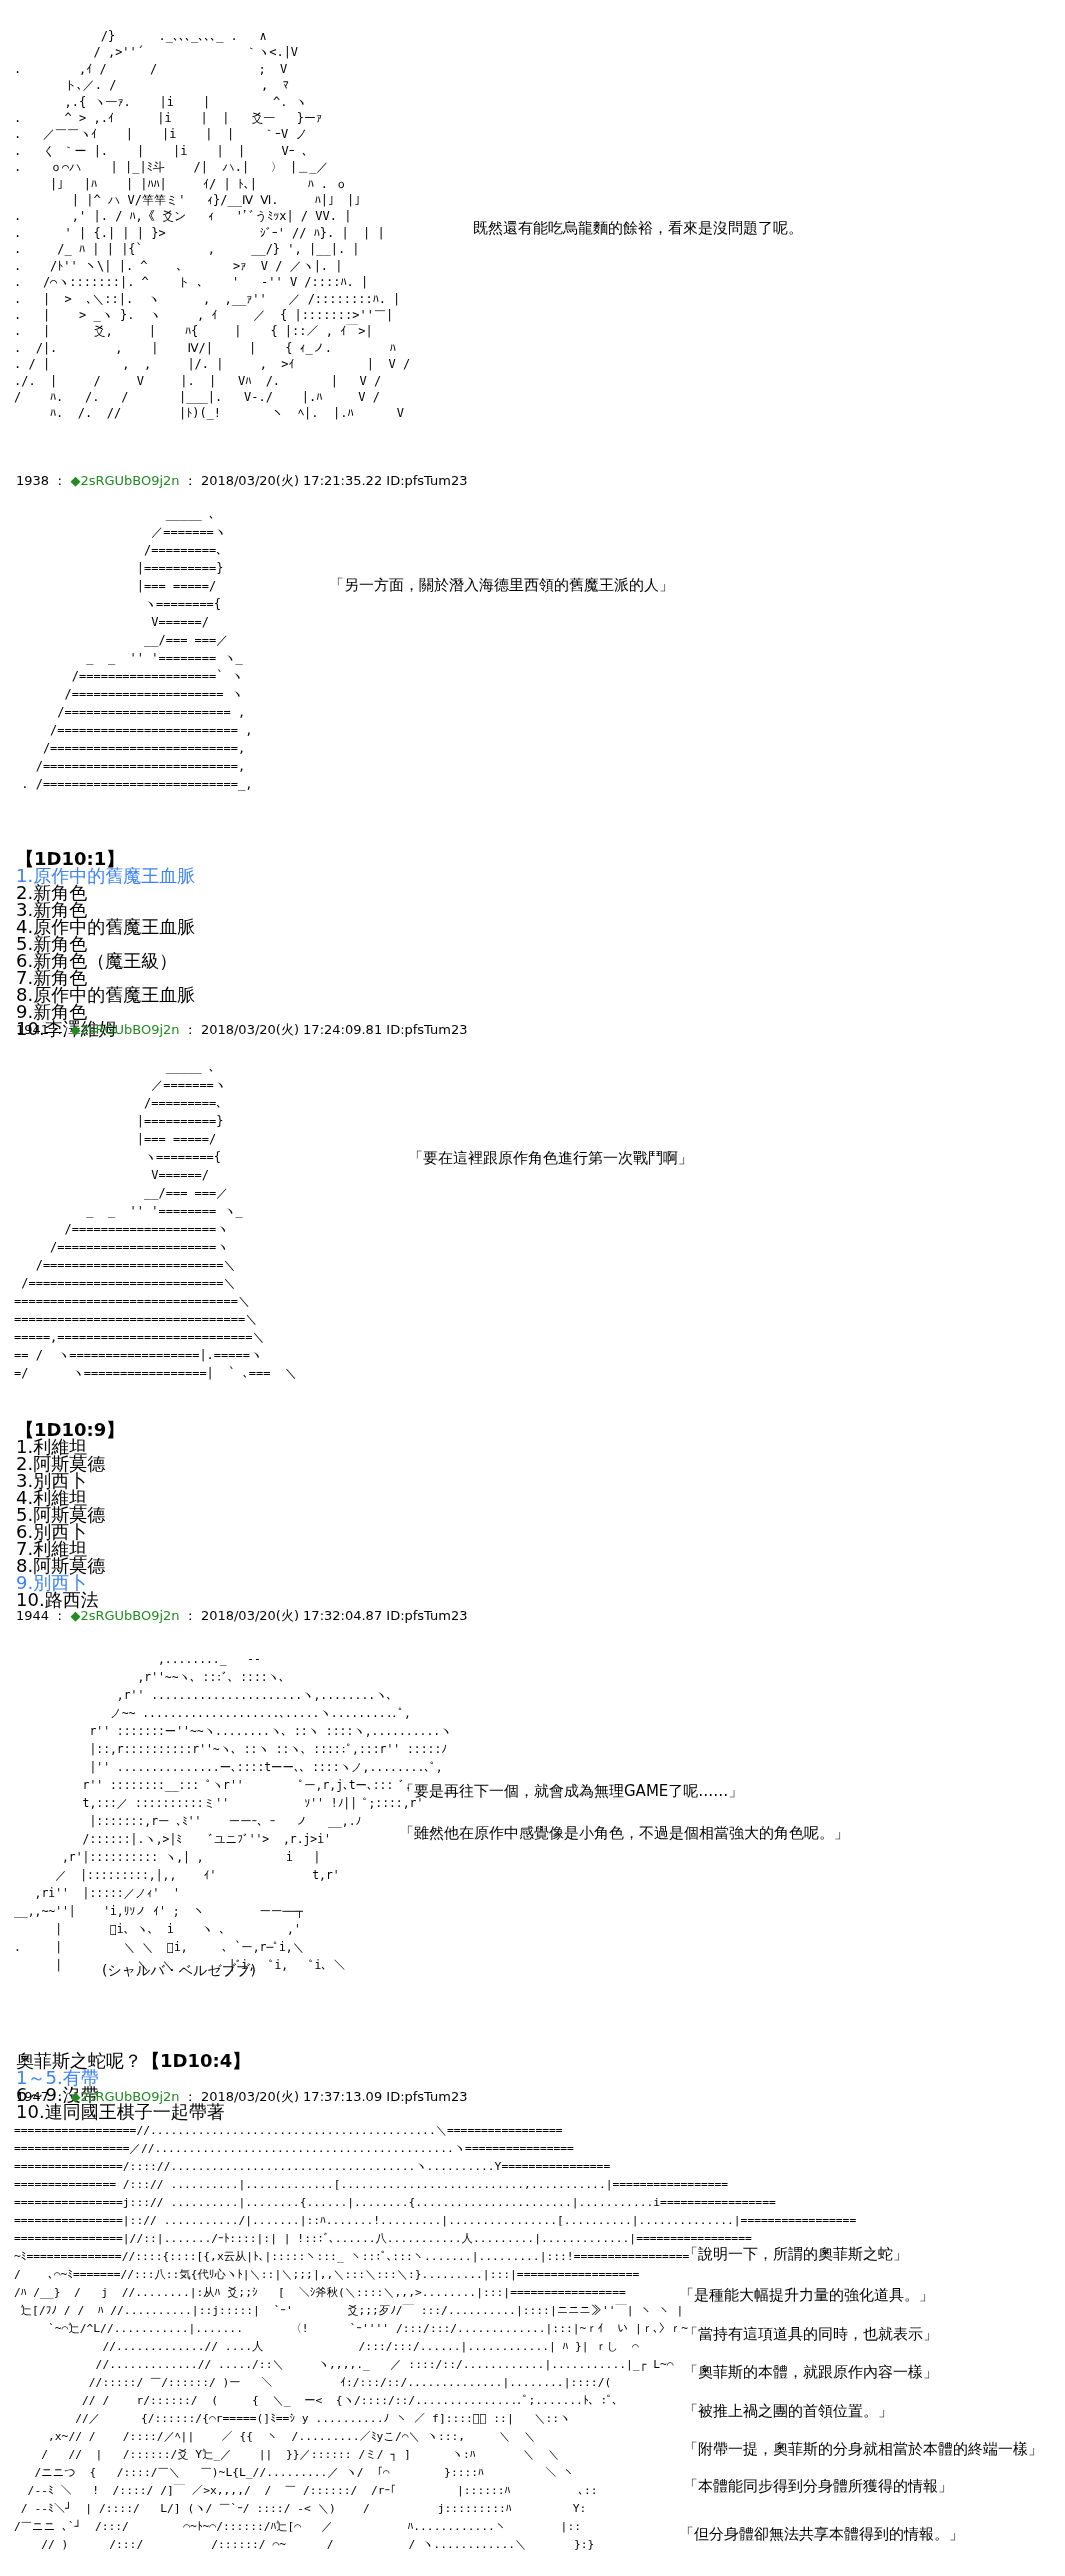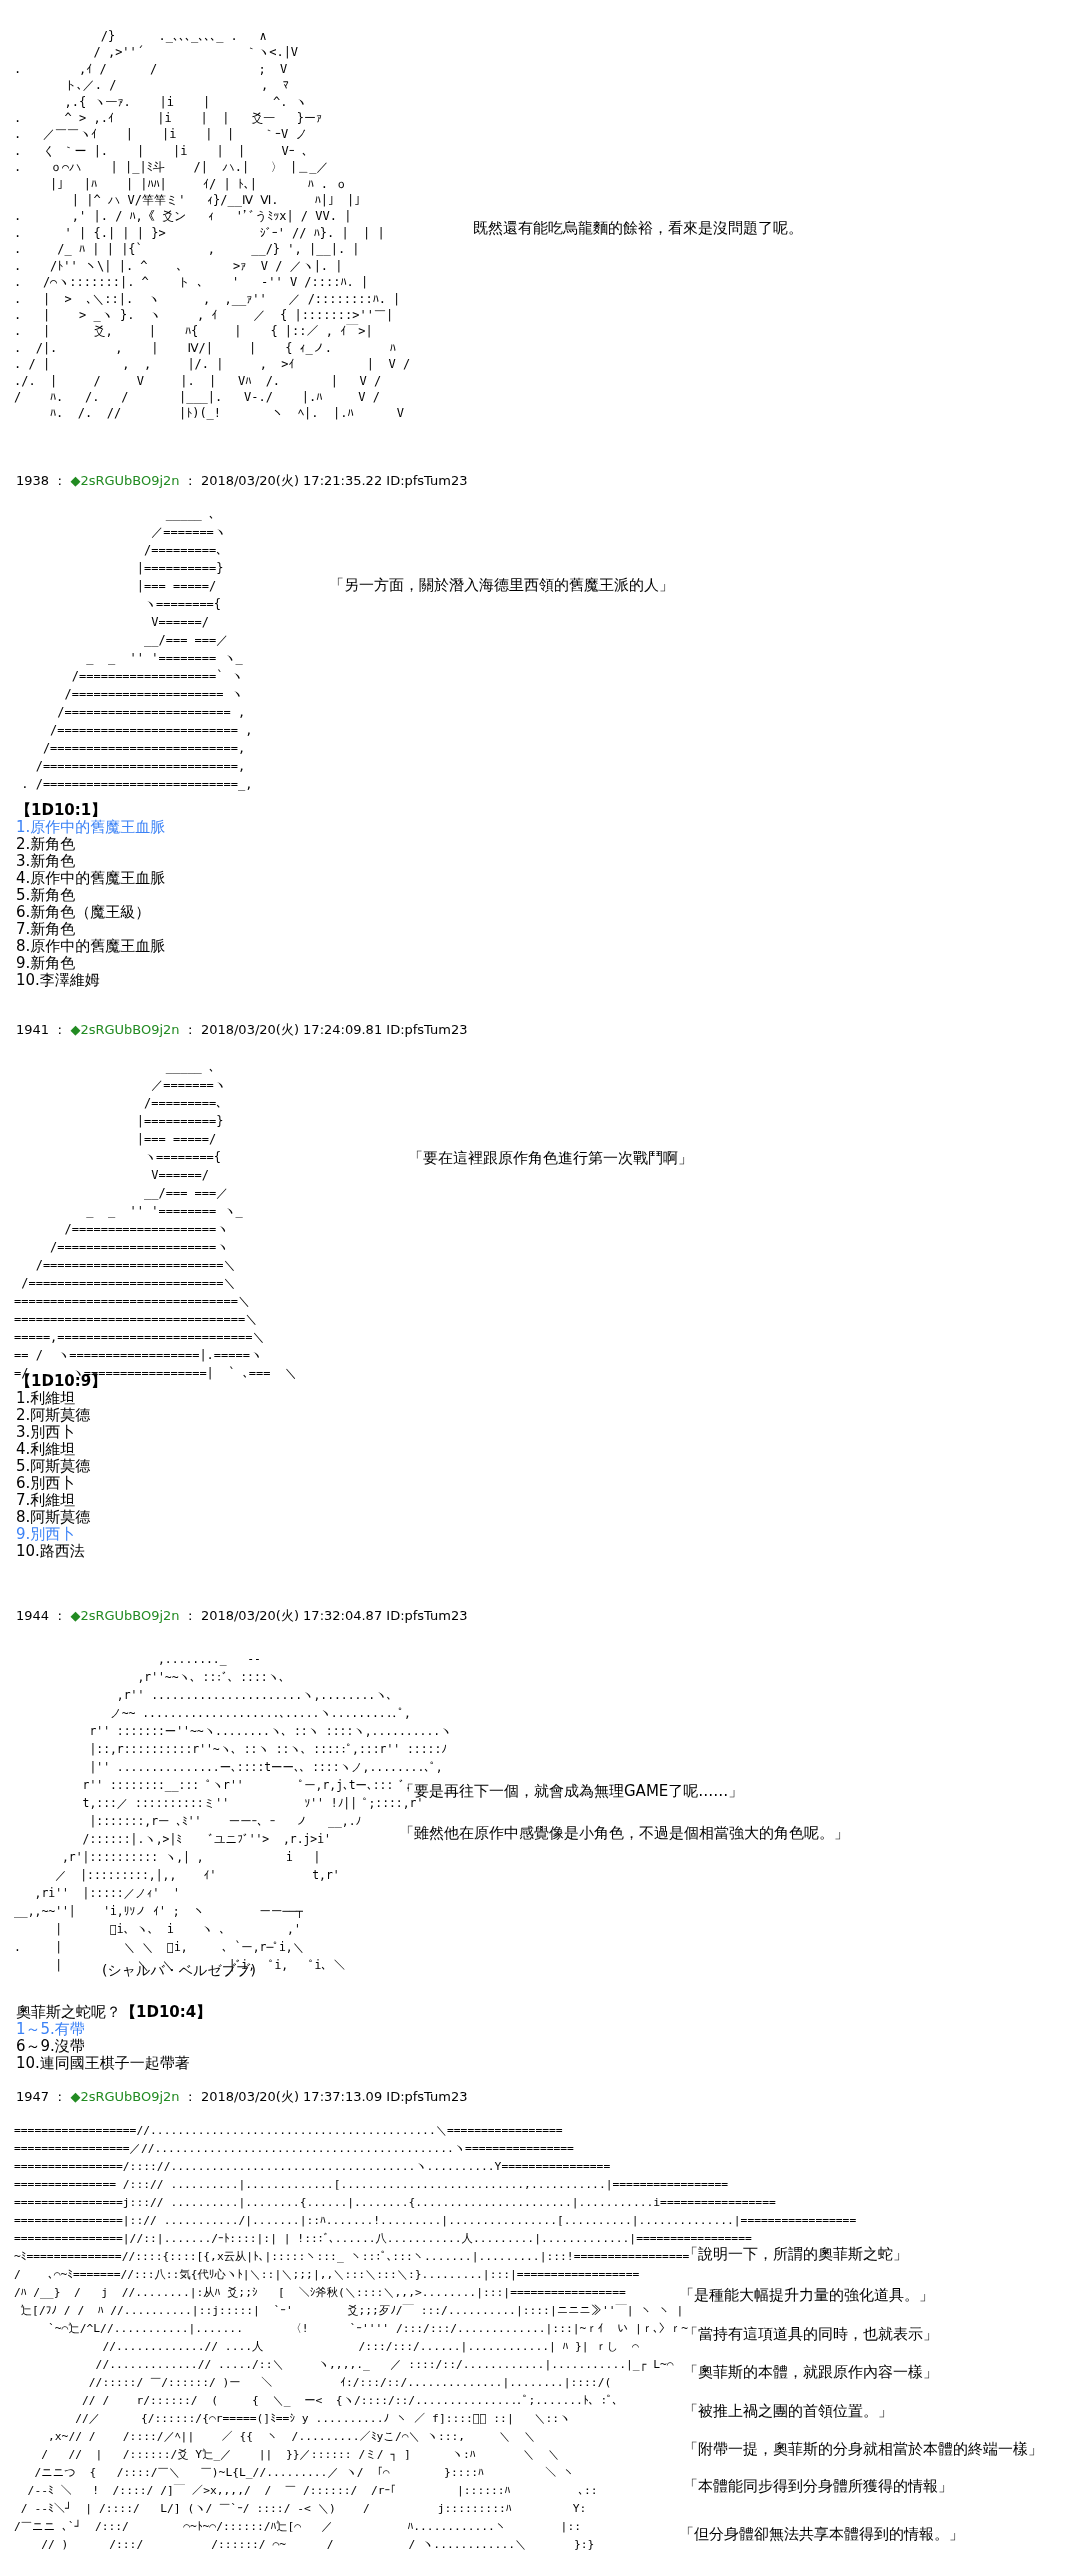--- a/index.html
+++ b/index.html
@@ -29,23 +29,24 @@
       left: 16px;
       font-size: 13px;
       white-space: nowrap;
       line-height: 1;
     }
     .post-header .trip { color: #228b22; text-align: right; }
     .post-header .diamond { color: #228b22; }
     .list {
       position: absolute;
       left: 16px;
-      font-size: 15px;
+      font-size: 18px;
       line-height: 17px;
       white-space: nowrap;
+      margin-top: 48px;
     }
     .list .title { font-weight: bold; }
     .list .hit { color: #3b82f6; }
     .caption {
       position: absolute;
       font-size: 14px;
       white-space: nowrap;
     }
   </style>
 </head>

